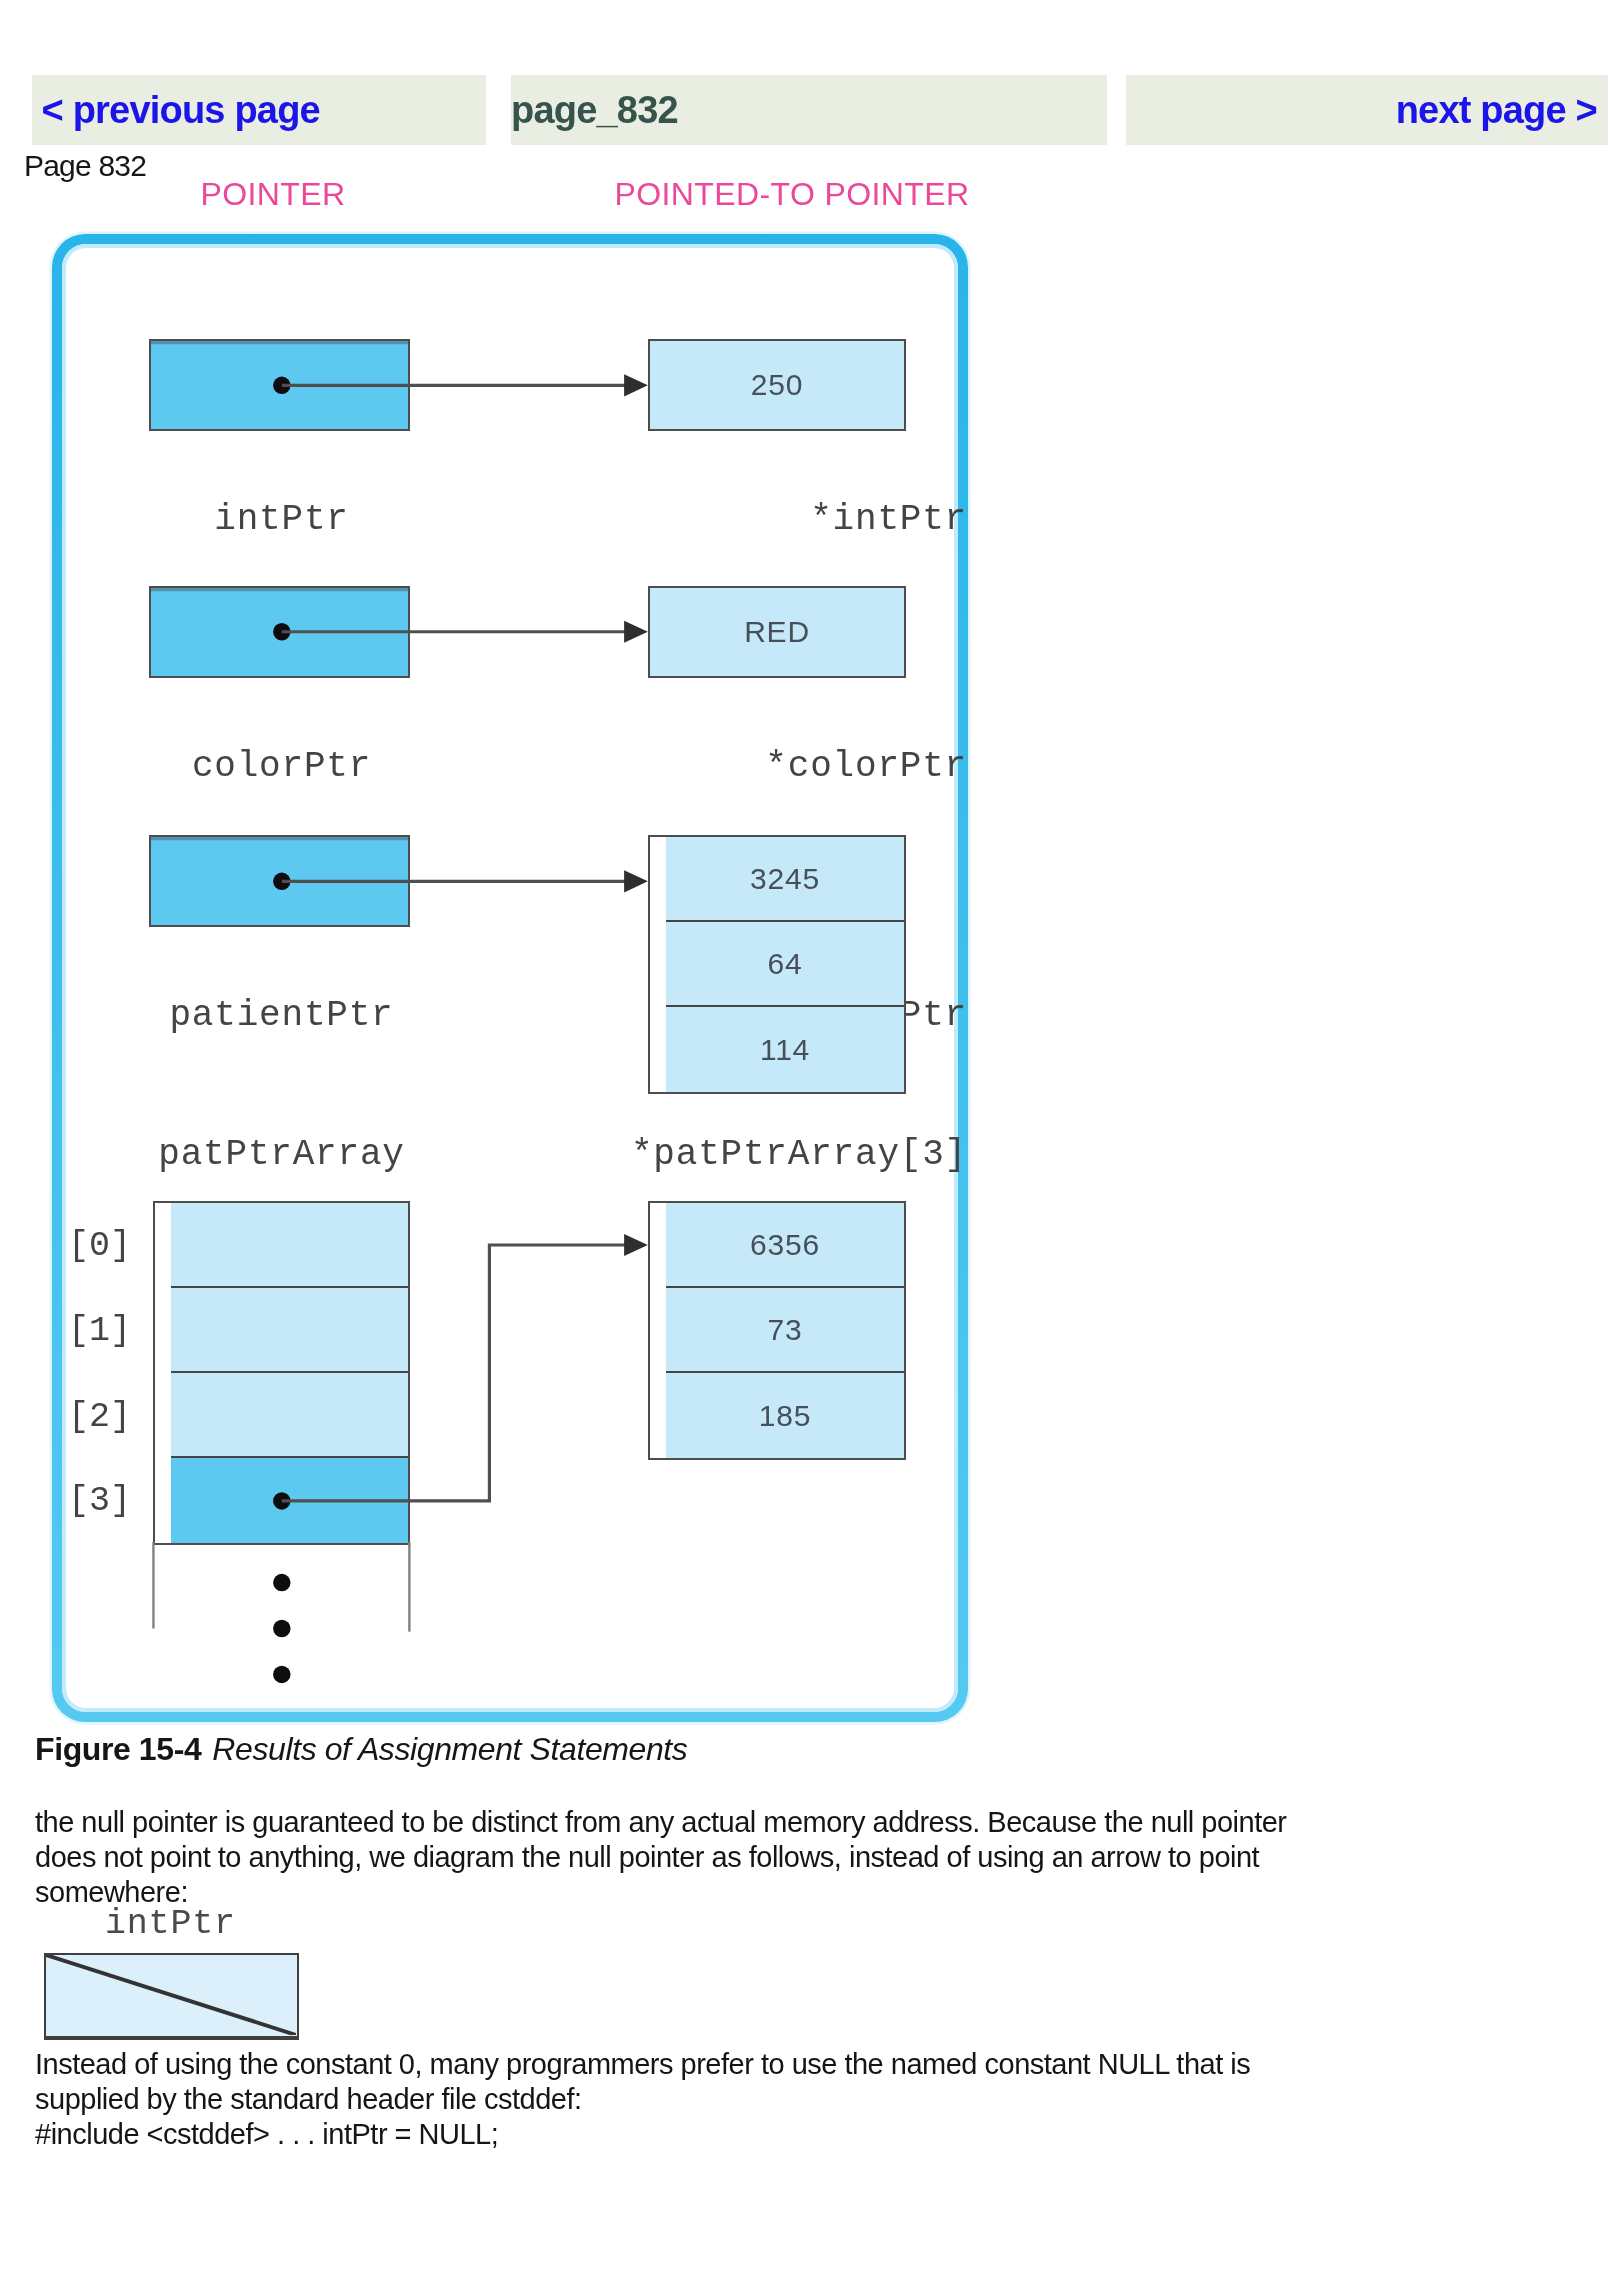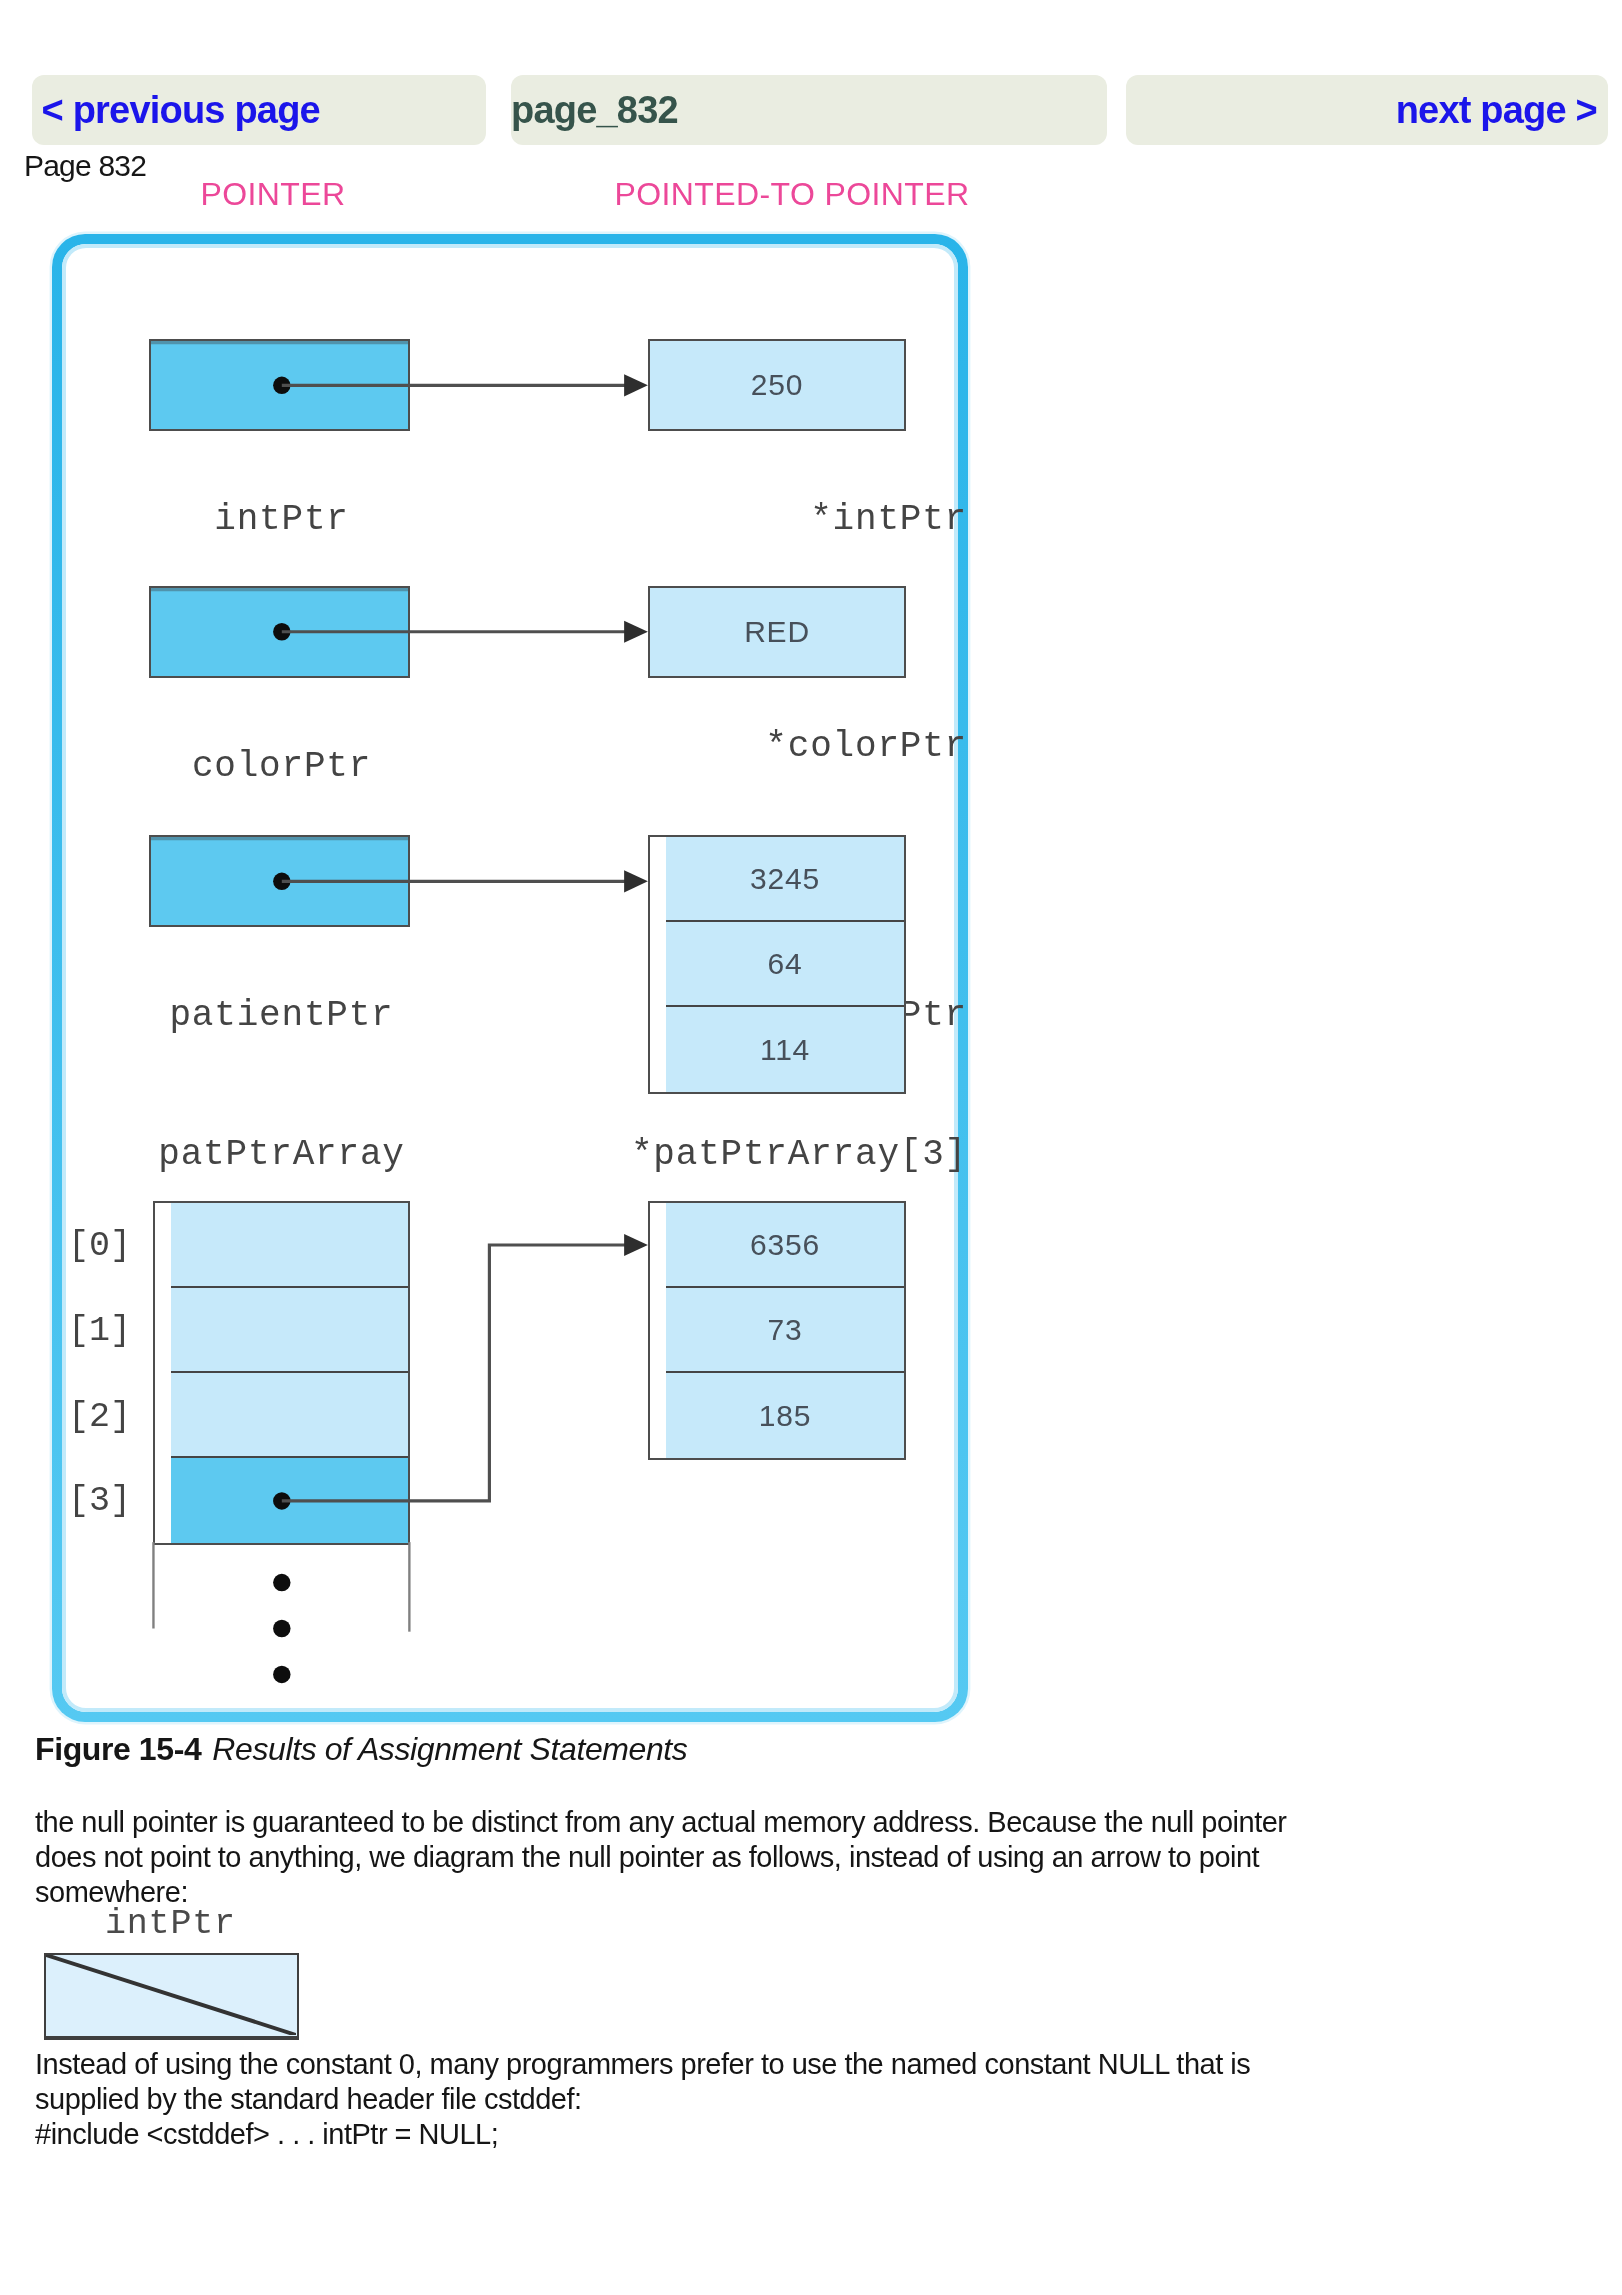--- a/index.html
+++ b/index.html
@@ -1,21 +1,21 @@
 <!DOCTYPE html>
 <html style="--nav-bg: #eaede1; --link: #1b15ea; --pagelabel: #36544b; --cyan1: #29b4e9; --cyan2: #55c9f2; --cyan-inner: #c2eafa; --ptr-fill: #5dc9f0; --cell-fill: #c6e9fa; --null-fill: #dcf0fc; --line: #4f4f4f; --text: #161616; --fig-text: #47505a;font-size:12.7px"><head>
 <meta charset="utf-8">
 <style>
   html,body{margin:0;padding:0;background:#ffffff;}
   body{font-family:"Liberation Sans", sans-serif; color:var(--text,#161616);}
   #canvas{position:relative;width:1622px;height:2295px;background:#fff;overflow:hidden;}
 
   
   .nav-cell{position:absolute;top:75px;height:70px;background:var(--nav-bg);
-    display:flex;align-items:center;font-weight:bold;font-size:38px;letter-spacing:-0.8px;border-radius:12px;}
+    display:flex;align-items:center;font-weight:bold;font-size:38px;letter-spacing:-0.8px;}
   .nav-prev{left:32px;width:444px;padding-left:9.5px;}
   .nav-cur {left:511px;width:596px;justify-content:flex-start;color:var(--pagelabel);}
   .nav-next{left:1126px;width:471px;justify-content:flex-end;padding-right:11px;}
   .nav-link{color:var(--link);cursor:pointer;text-decoration:none;}
 
   .page-heading{position:absolute;left:24px;top:149px;font-size:30px;letter-spacing:-0.8px;}
 
   
   .col-header{position:absolute;top:176px;font-size:32px;color:#ec4899;letter-spacing:0.4px;
     text-align:center;white-space:nowrap;}
@@ -89,21 +89,21 @@
     <div class="fig-layer">
 
       <div class="mono-label ptr-label" style="top:265px">intPtr</div>
       <div class="mono-label val-label" style="top:265px">*intPtr</div>
       <div class="ptr-box" style="top:105px"></div>
       <div class="val-box" style="top:105px">
         <span class="cell-value">250</span>
       </div>
 
       <div class="mono-label ptr-label" style="top:512px">colorPtr</div>
-      <div class="mono-label val-label" style="top:492px">*colorPtr</div>
+      <div class="mono-label val-label" style="top:512px">*colorPtr</div>
       <div class="ptr-box" style="top:352px"></div>
       <div class="val-box" style="top:352px">
         <span class="cell-value">RED</span>
       </div>
 
       <div class="mono-label ptr-label" style="top:761px">patientPtr</div>
       <div class="mono-label val-label" style="top:761px">*patientPtr</div>
       <div class="ptr-box" style="top:601px"></div>
       <div class="stack" style="left:596px;top:601px">
         <div class="cell">

